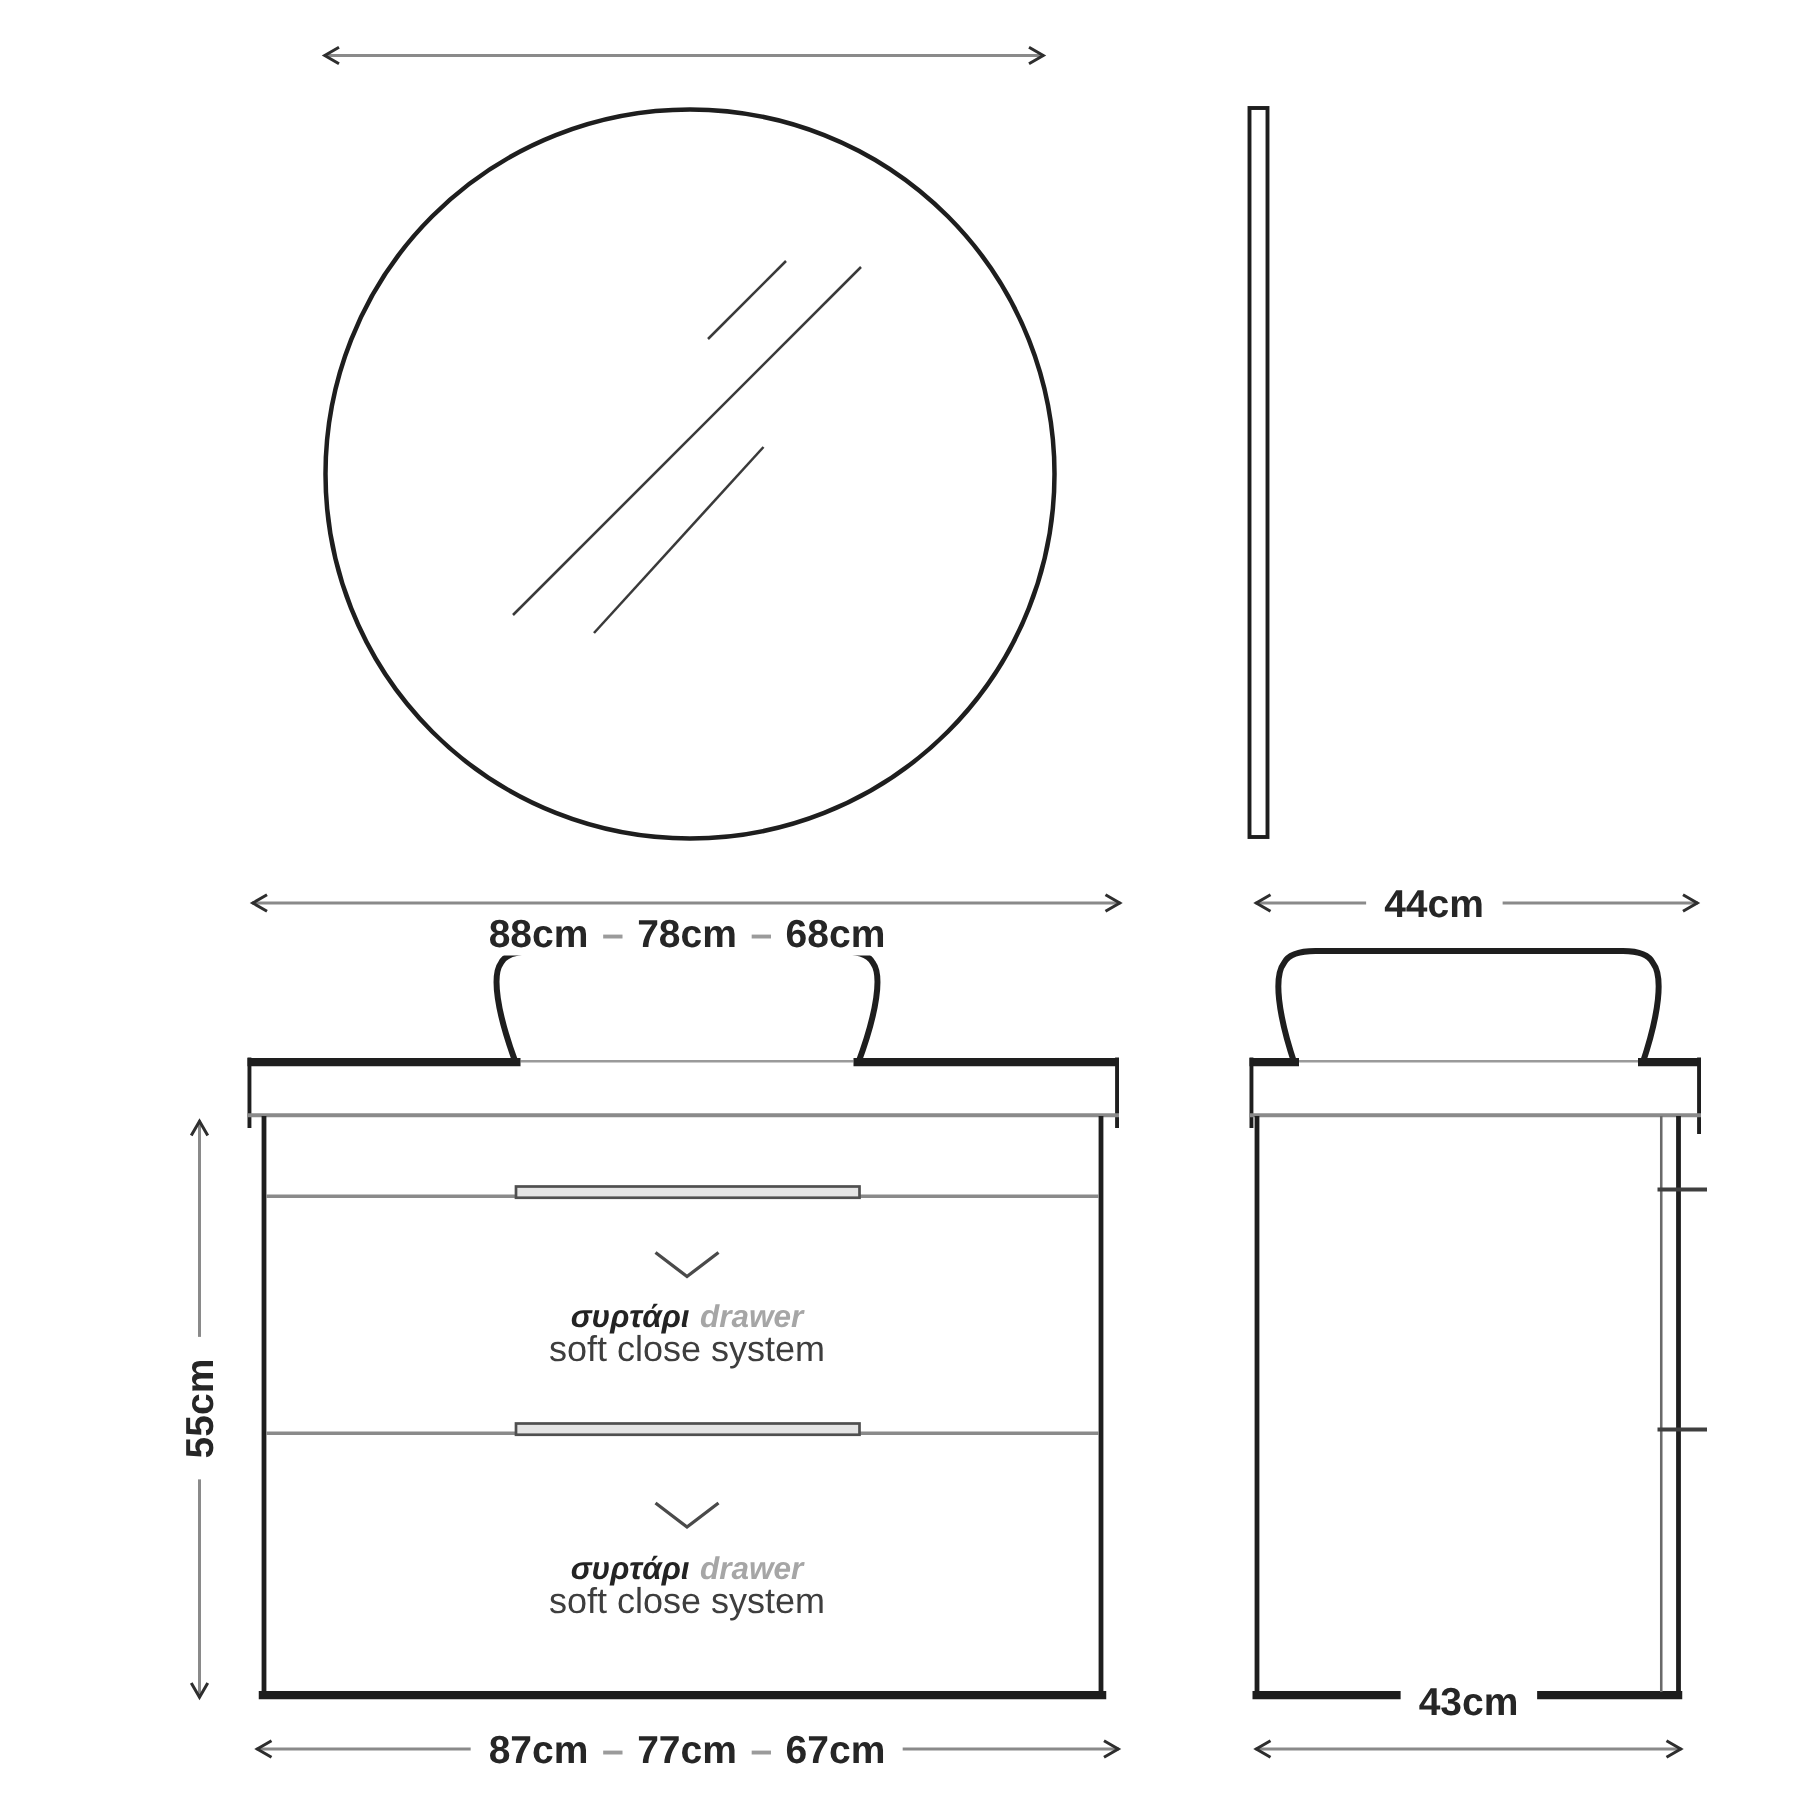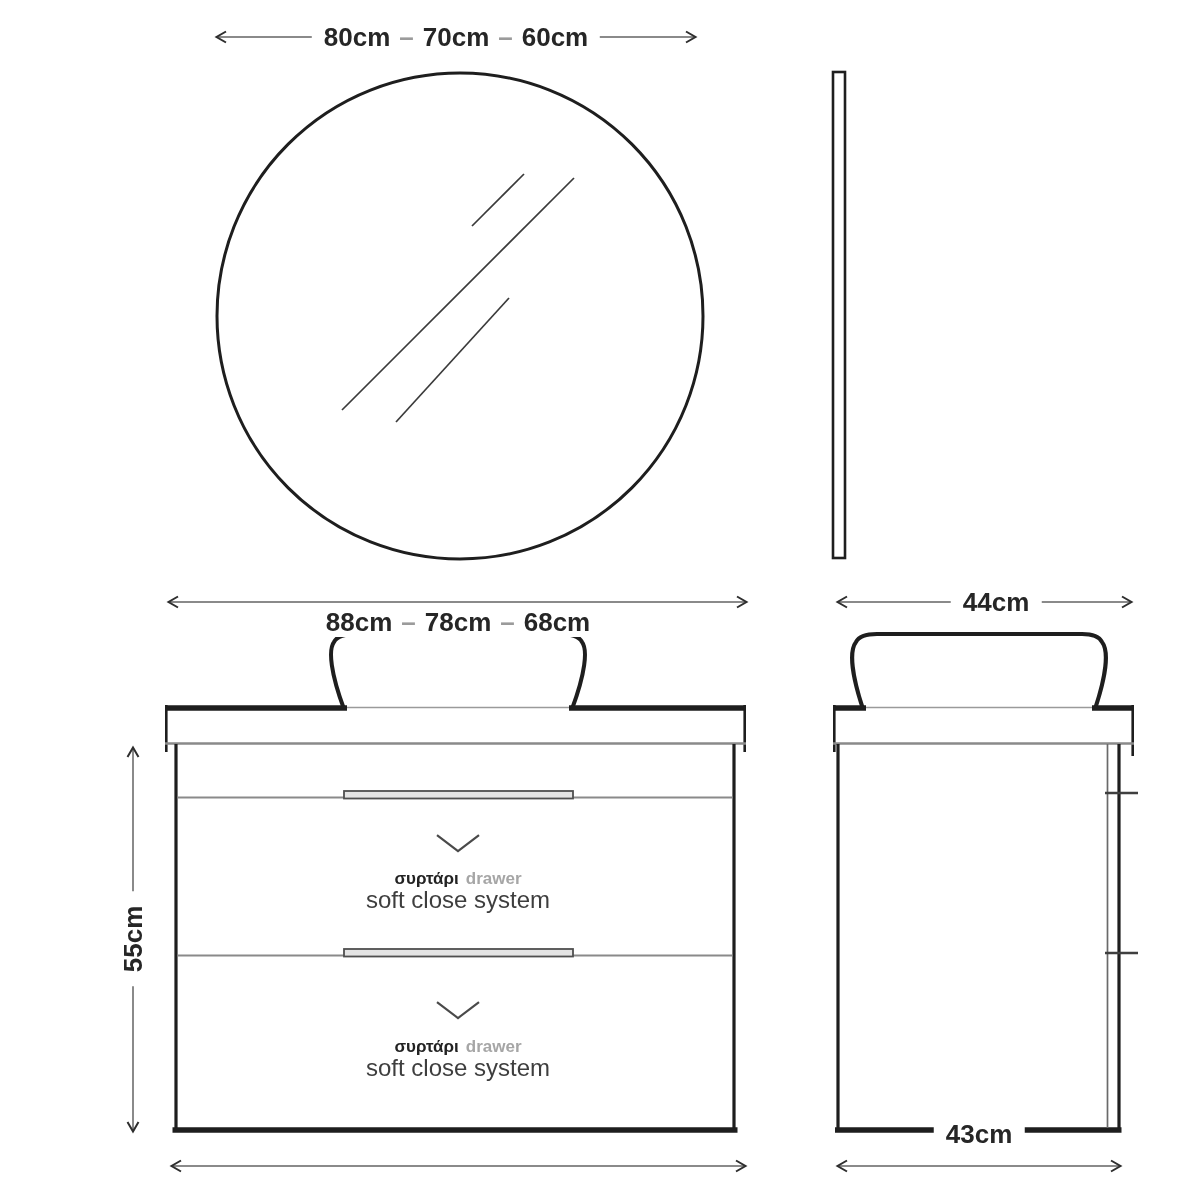--- a/index.html
+++ b/index.html
@@ -10,21 +10,21 @@
   .layer { position:absolute; left:0; top:0; }
   .dim-label {
     position:absolute; transform:translate(-50%,-50%);
     background:#ffffff; padding:2px 12px; white-space:nowrap;
     font-weight:bold; font-size:26px; line-height:1; color:#262626;
   }
   .dim-label.vertical { transform:translate(-50%,-50%) rotate(-90deg); padding:2px 14px; }
   .dim-label .sep { color:#9b9b9b; margin:0 9px; }
   .drawer-line1 {
     position:absolute; transform:translate(-50%,-50%); white-space:nowrap;
-    font-weight:bold; font-size:17px; line-height:1; color:#232323;
+    font-weight:bold; font-size:21px; line-height:1; color:#232323;font-style:italic;
   }
   .drawer-line1 .en { color:#a6a6a6; margin-left:7px; }
   .drawer-line2 {
     position:absolute; transform:translate(-50%,-50%); white-space:nowrap;
     font-weight:normal; font-size:24px; line-height:1; color:#3e3e3e;
   }
 </style>
 </head>
 <body>
 
@@ -115,32 +115,32 @@
       <line x1="833" y1="743.5" x2="1134" y2="743.5" stroke="#8a8a8a" stroke-width="2.6"></line>
 
       <path d="M838,744 L838,1129 M1119,744 L1119,1129" stroke="#1e1e1e" stroke-width="3.2" fill="none"></path>
       <line x1="835" y1="1130" x2="1121.5" y2="1130" stroke="#1e1e1e" stroke-width="5.5"></line>
       <line x1="1107.5" y1="744" x2="1107.5" y2="1128" stroke="#6a6a6a" stroke-width="1.7"></line>
       <line x1="1105" y1="793" x2="1138" y2="793" stroke="#3f3f3f" stroke-width="2.6"></line>
       <line x1="1105" y1="953" x2="1138" y2="953" stroke="#3f3f3f" stroke-width="2.6"></line>
     </g>
   </svg>
 
-  <div class="dim-label" style="left:456px; top:37px;">
-    <span>80cm</span><span class="sep">–</span><span>70cm</span><span class="sep">–</span><span>60cm</span>
-  </div>
 
   <div class="dim-label" style="left:458px; top:602px;margin-top:20px;">
     <span>88cm</span><span class="sep">–</span><span>78cm</span><span class="sep">–</span><span>68cm</span>
   </div>
 
-  <div class="dim-label" style="left:996px; top:602px;">
+  <div class="dim-label" style="left:956px; top:602px;">
     <span>44cm</span>
   </div>
 
+  <div class="dim-label" style="left:458px; top:1166px;">
+    <span>87cm</span><span class="sep">–</span><span>77cm</span><span class="sep">–</span><span>67cm</span>
+  </div>
 
   <div class="dim-label" style="left:979px; top:1134px;">
     <span>43cm</span>
   </div>
 
   <div class="dim-label vertical" style="left:133px; top:939px;">
     <span>55cm</span>
   </div>
 
   <div class="drawer-line1" style="left:458px; top:878px;">

